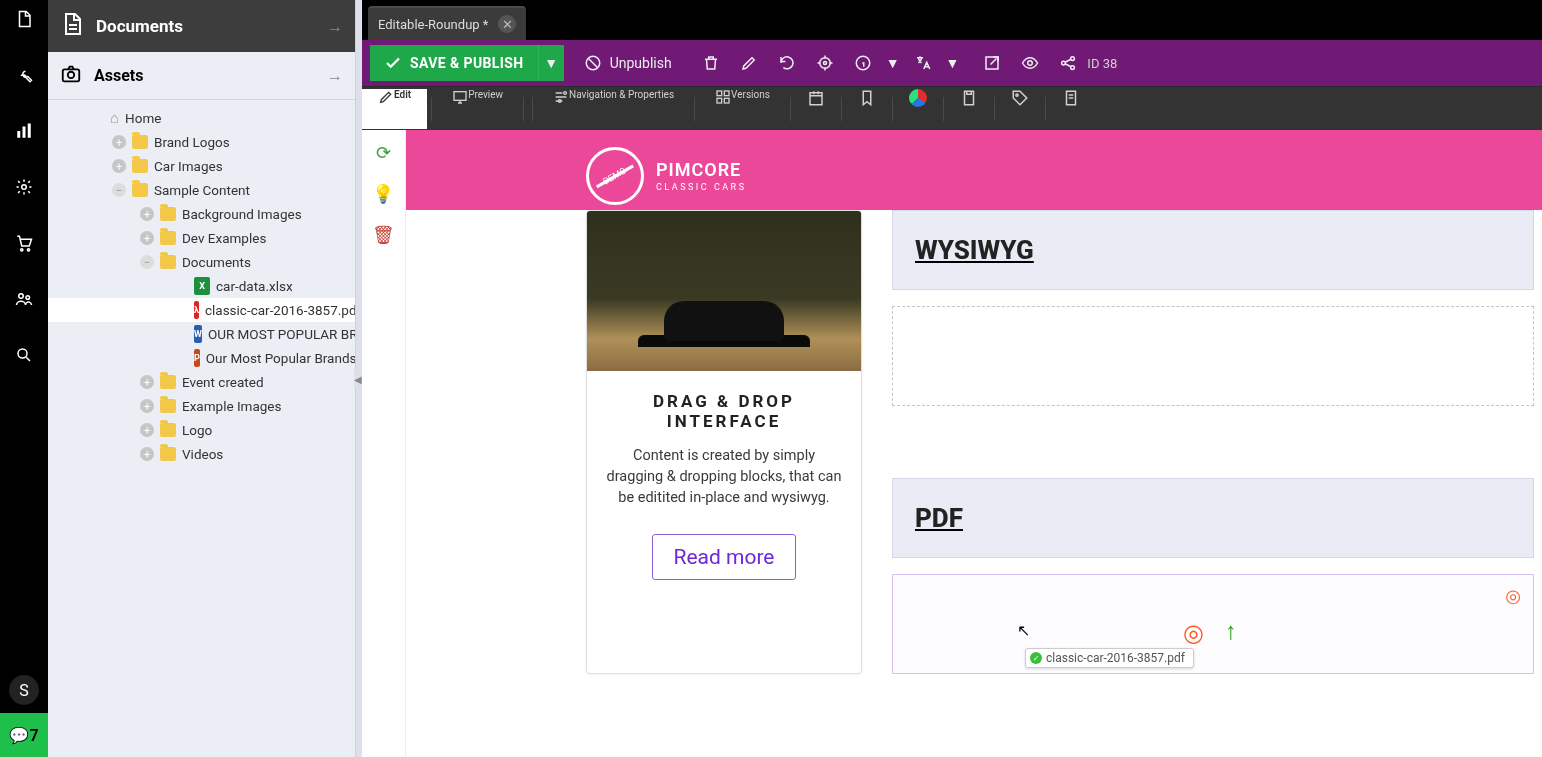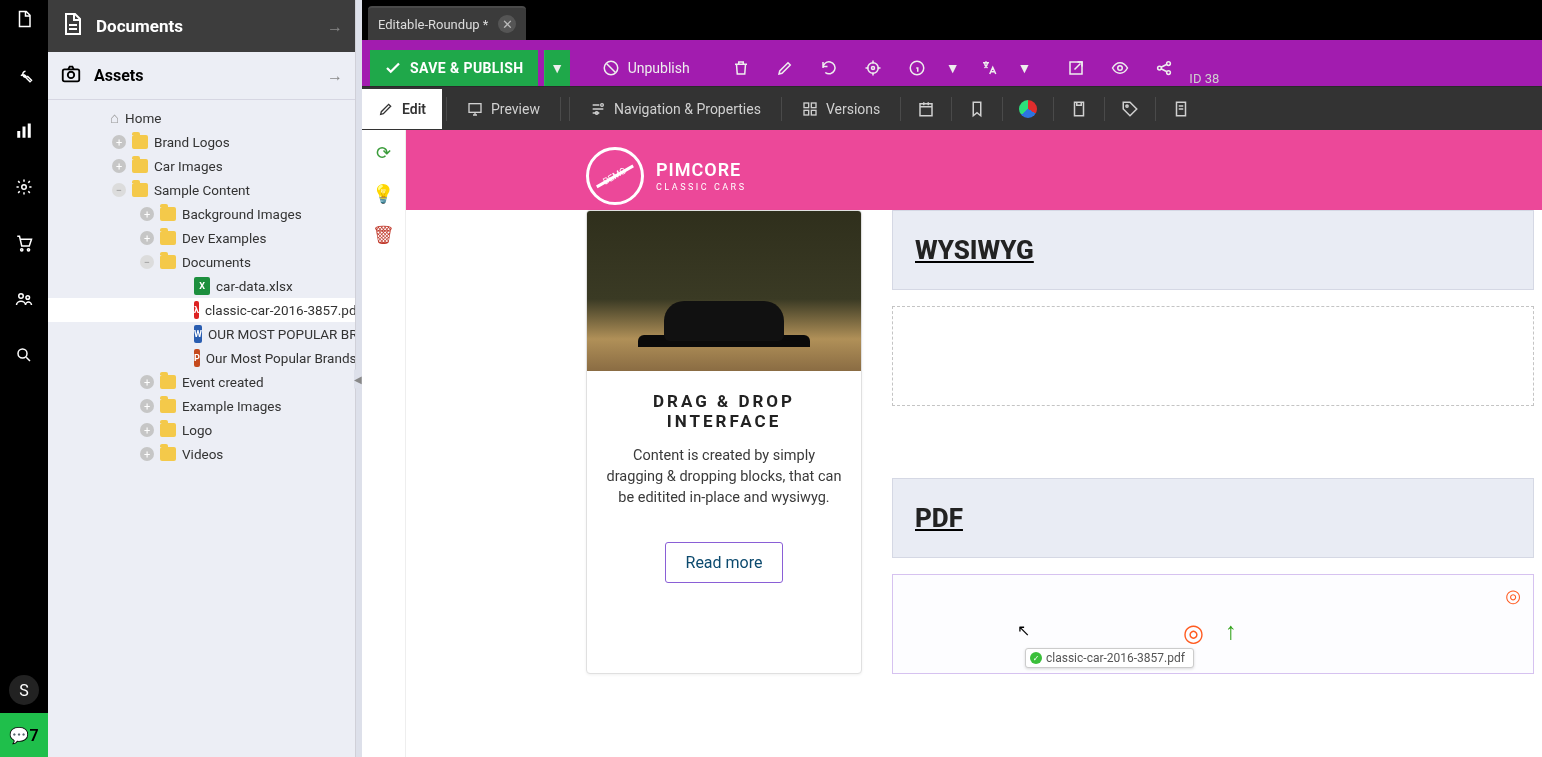--- a/index.html
+++ b/index.html
@@ -23,28 +23,28 @@
 .minus-circle { width:14px; height:14px; border-radius:50%; background:#dcdcdc; color:#999; display:inline-flex; align-items:center; justify-content:center; font-size:11px; line-height:1;}
 .folder-icon { width:16px; height:14px; background:#f4c94a; border-radius:2px; position:relative; display:inline-block;}
 .folder-icon::before { content:""; position:absolute; top:-3px; left:0; width:8px; height:3px; background:#f4c94a; border-radius:2px 2px 0 0;}
 .home-icon { color:#999; font-size:15px;}
 .file-icon { width:16px; height:18px; border-radius:2px; display:inline-flex; align-items:center; justify-content:center; color:#fff; font-size:9px; font-weight:700;}
 .file-xls { background:#1d8f3e; } .file-pdf { background:#d22; } .file-doc { background:#2a5db0; } .file-ppt { background:#c54a1d; }
 .main { flex:1; display:flex; flex-direction:column; background:#333; min-width:0;}
 .tabs-bar { height:40px; background:#000; display:flex; align-items:flex-end; padding-left:6px;}
 .doc-tab { background:#3b3b3b; color:#dcdcdc; height:34px; display:flex; align-items:center; padding:0 10px; gap:10px; font-size:13px; border-radius:4px 4px 0 0; border-top:2px solid #4a4a4a;}
 .doc-tab .close { width:18px; height:18px; border-radius:50%; background:#555; color:#bbb; display:flex; align-items:center; justify-content:center; font-size:13px; cursor:pointer;}
-.toolbar-1 { height:46px; background:#a21caf; display:flex; align-items:flex-end; padding:0 8px; gap:6px; }
+.toolbar-1 { height:46px; background:#701a75; display:flex; align-items:center; padding:0 8px; gap:0; }
 .btn { height:36px; display:inline-flex; align-items:center; justify-content:center; color:#eee; font-size:14px; padding:0 10px; cursor:pointer; gap:8px;}
 .save-btn { background:#1fa84a; color:#fff; font-weight:700; letter-spacing:0.4px; padding:0 14px;}
 .save-caret { background:#1fa84a; width:26px; padding:0; border-left:1px solid #26b955;}
 .sep { width:10px;}
 .id-label { color:#cfcfcf; font-size:13px; margin-left:0;}
 .toolbar-2 { height:44px; background:#333; display:flex; align-items:center; padding:0 0px; gap:0; border-top:1px solid #2a2a2a;}
-.tab-btn { height:40px; display:inline-flex; align-items:center; gap:8px; color:#d0d0d0; font-size:14px; padding:0 16px; cursor:pointer;}
+.tab-btn { height:40px; display:inline-flex; align-items:flex-start; color:#d0d0d0; font-size:10px; padding:0 16px; cursor:pointer;}
 .tab-btn.active { background:#fff; color:#333; font-weight:600;}
 .sep-line{ width:1px; height:24px; background:#4a4a4a; margin:0 4px;}
 .pie-icon { width:18px; height:18px; border-radius:50%; background: conic-gradient(#e02d2d 0 120deg, #2d74e0 120deg 230deg, #2de07b 230deg 360deg);}
 .editor-body { flex:1; display:flex; background:#fff; min-height:0;}
 .gutter { width:44px; background:#fff; display:flex; flex-direction:column; align-items:center; gap:20px; padding-top:12px; border-right:1px solid #eee;}
 .gutter .g-icon { font-size:18px; cursor:pointer;}
 .canvas { flex:1; overflow:auto; background:#fff; position:relative;}
 .site-header { height:80px; background:#ec4899; display:flex; align-items:center; padding:12px 0 0 180px; gap:64px;}
 .brand { display:flex; align-items:center; gap:12px; color:#fff;}
 .brand-circle { width:58px; height:58px; border:3px solid #fff; border-radius:50%; position:relative; display:flex; align-items:center; justify-content:center;}
@@ -55,21 +55,21 @@
 .brand-text .bot { font-size:9px; letter-spacing:2.5px; margin-top:4px;}
 .nav-links { display:flex; gap:60px; margin-left:80px;}
 .nav-links a { color:#fff; text-decoration:none; font-size:17px; font-weight:400;}
 .content-row { display:flex; padding: 0 0 60px 180px; gap:30px; }
 .card { width:276px; border:1px solid #e0e0e0; border-radius:4px; overflow:hidden; background:#fff; box-shadow:0 1px 3px rgba(0,0,0,0.06);}
 .card-img { height:160px; background: linear-gradient(180deg, #2f2f1c 0%, #3a3a24 55%, #b09058 80%, #8a6c43 100%); position:relative;}
 .card-img::after{content:""; position:absolute; bottom:30px; left:50%; transform:translateX(-50%); width:120px; height:40px; background:#111; border-radius:20px 20px 6px 6px; box-shadow: -40px 20px 0 -14px #0a0a0a, 40px 20px 0 -14px #0a0a0a;}
 .card-body { padding:20px 18px 24px; text-align:center;}
 .card-title { font-size:17px; font-weight:700; letter-spacing:3px; color:#222;}
 .card-text { font-size:14.5px; color:#3a3a3a; margin-top:14px; line-height:1.45;}
-.read-more { display:inline-block; margin-top:34px; border:1px solid #8a5fd6; color:#0c4a6e; padding:10px 20px; font-size:16px; border-radius:3px; cursor:pointer;}
+.read-more { display:inline-block; margin-top:26px; border:1px solid #8a5fd6; color:#6d28d9; padding:10px 20px; font-size:21px; border-radius:3px; cursor:pointer;}
 .right-col { flex:1; display:flex; flex-direction:column; gap:16px; padding-right:8px;text-decoration:underline;}
 .section-head { background:#e9ecf4; padding:24px 22px; font-size:26px; font-weight:800; color:#222; border:1px solid #d5d8e4;}
 .drop-dashed { border:1.5px dashed #c4c4c4; height:100px; }
 .pdf-drop { border:1px solid #d6c2f0; background:#fdfdff; height:100px; position:relative;}
 .cursor-ptr { position:absolute; top:46px; left:124px; font-size:16px; color:#000;}
 .target-orange { position:absolute; top:44px; left:290px; color:#ff5a1f; font-size:24px;}
 .arrow-up-g { position:absolute; top:42px; left:332px; color:#2da015; font-size:24px;}
 .target-corner { position:absolute; top:10px; right:12px; color:#ff5a1f; font-size:18px;}
 .drag-chip { position:absolute; top:73px; left:132px; background:#fff; border:1px solid #ccc; border-radius:3px; padding:2px 8px 2px 4px; font-size:12px; display:flex; align-items:center; gap:4px; color:#555; box-shadow:0 1px 3px rgba(0,0,0,0.15);}
 .drag-chip .ok { width:12px; height:12px; border-radius:50%; background:#3bbf3b; color:#fff; font-size:8px; display:inline-flex; align-items:center; justify-content:center;}

